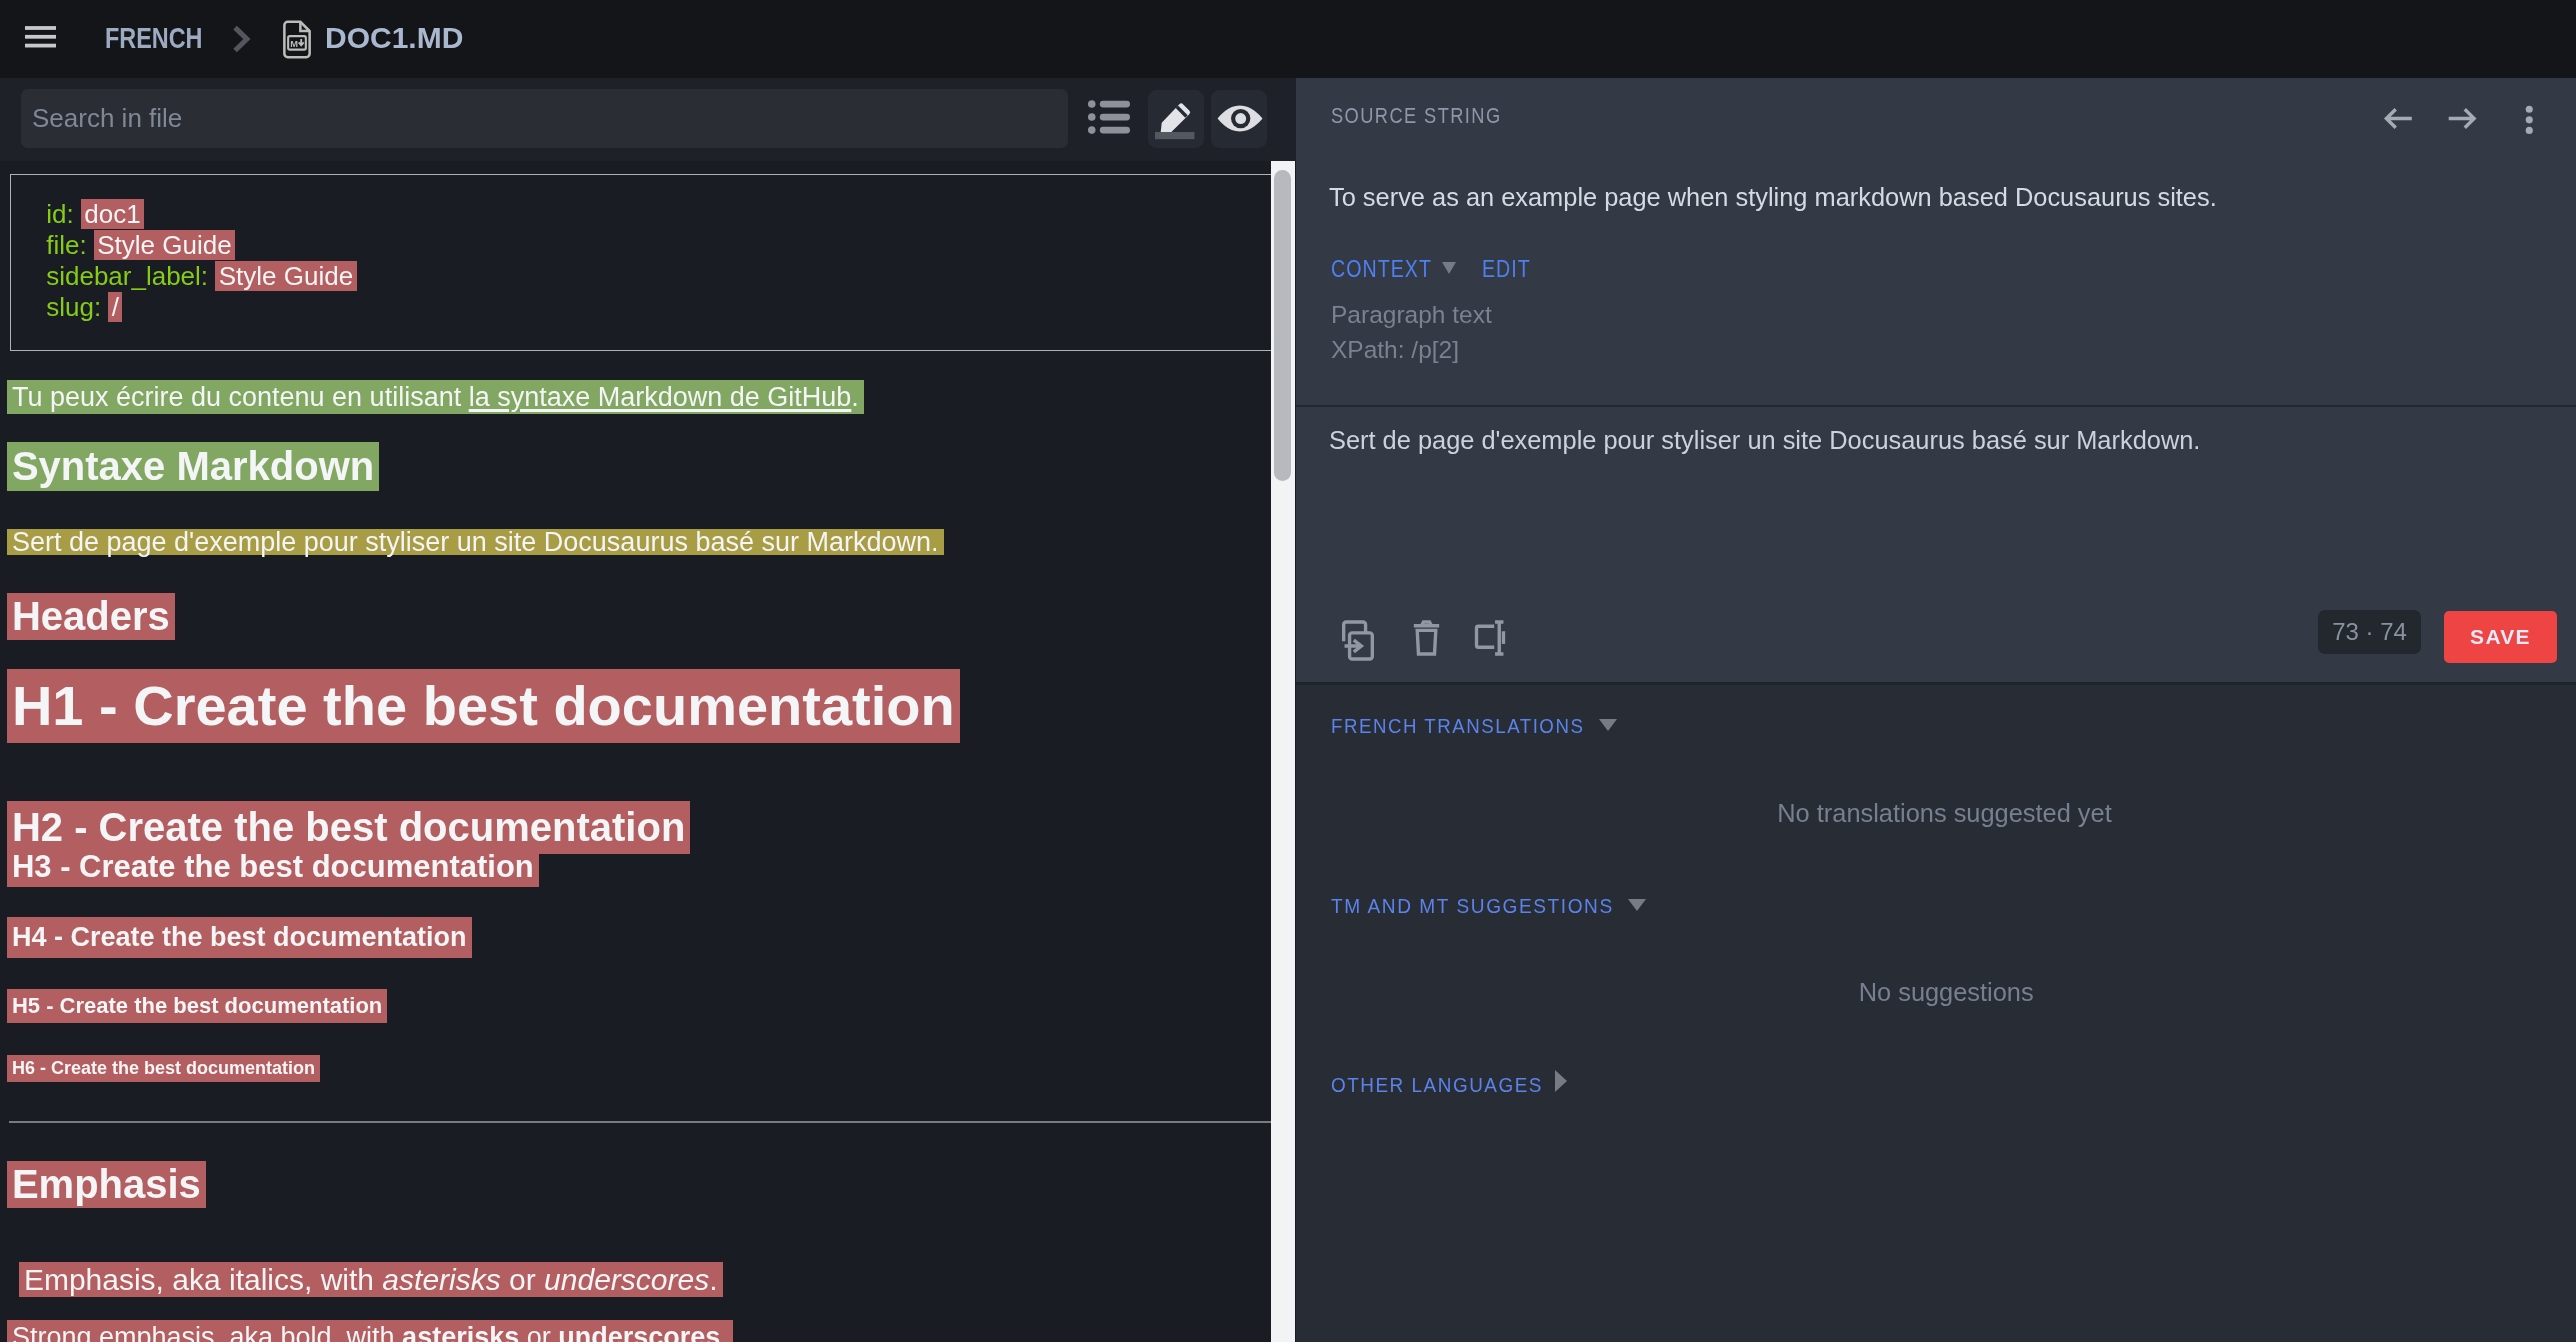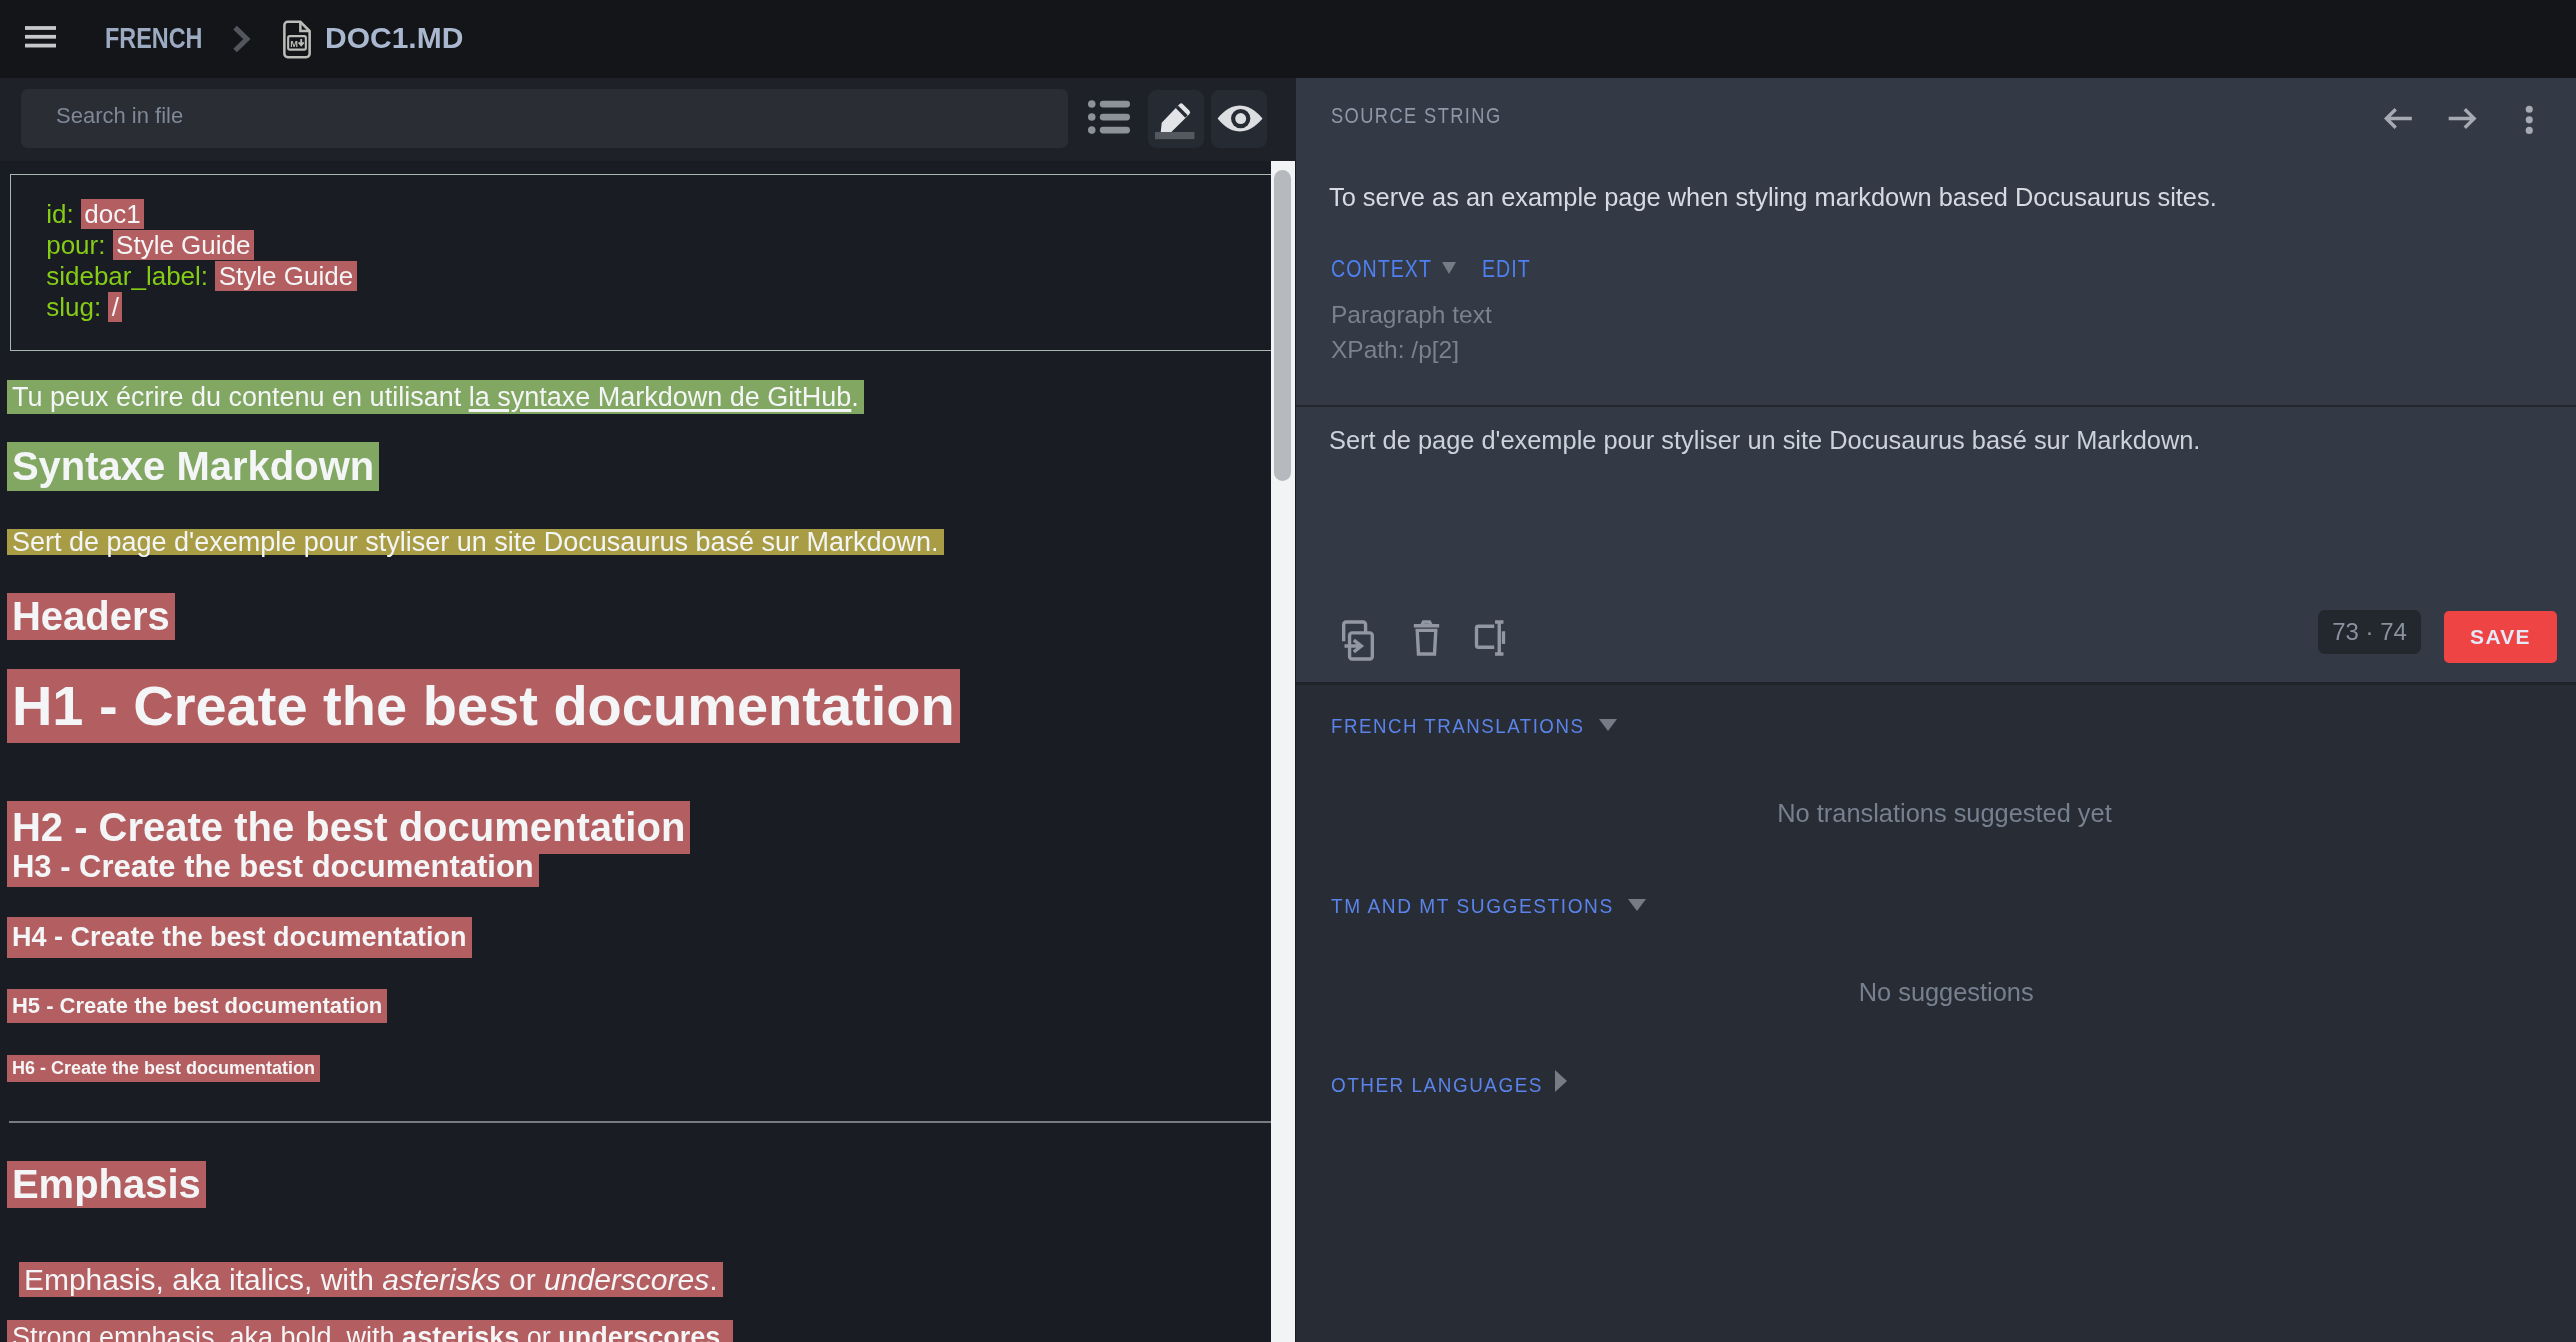--- a/index.html
+++ b/index.html
@@ -7,21 +7,21 @@
   body { font-family:"Liberation Sans", sans-serif; background:#191c22; position:relative; }
   .abs { position:absolute; }
 
   
   #topbar { position:absolute; left:0; top:0; width:2576px; height:78px; background:#131519; }
   .crumb { color:#9dabc2; font-weight:bold; font-size:30px; line-height:30px; transform-origin:left top; }
 
   
   #toolbar { position:absolute; left:0; top:78px; width:1296px; height:83px; background:#1e2127; }
   #searchbox { position:absolute; left:21px; top:11px; width:1047px; height:59px; background:#2a2d34; border-radius:6.8px; }
-  #searchbox span { position:absolute; left:35px; top:14.4px; font-size:22px; color:#7e8897; }
+  #searchbox span { position:absolute; left:11px; top:14.4px; font-size:26px; color:#7e8897; }
   .iconbtn { position:absolute; top:12px; width:56px; height:58px; background:#262a32; border-radius:8.5px; }
 
   
   #doc { position:absolute; left:0; top:161px; width:1296px; height:1181px; background:#191c22; }
   .hl { display:inline-block; padding:0 5.1px; }
   .red { background:#b35e60; }
   .green { background:#82a762; }
   .olive { background:#a89c44; }
   .doctext { position:absolute; left:6.8px; color:#f4f5f6; white-space:nowrap; }
   .b { font-weight:bold; }
@@ -91,21 +91,21 @@
       <path d="M34 18.5 C20 18.5 11 30 7.5 34 C11 38 20 49.5 34 49.5 C48 49.5 57.5 38 61 34 C57.5 30 48 18.5 34 18.5 Z" fill="#dcdee1"></path>
       <circle cx="35" cy="34" r="11.5" fill="#262a32"></circle>
       <circle cx="35" cy="34" r="6.5" fill="#dcdee1"></circle>
     </svg>
   </div>
 </div>
 
 <div id="doc">
   <div id="codebox">
     <div class="inner"><span class="k">id:</span> <span class="cv">doc1</span>
-<span class="k">pour:</span> <span class="cv">Style Guide</span>
+<span class="k">file:</span> <span class="cv">Style Guide</span>
 <span class="k">sidebar_label:</span> <span class="cv">Style Guide</span>
 <span class="k">slug:</span> <span class="cv">/</span></div>
   </div>
   <div class="doctext" style="top:219px; font-size:27px;"><span class="hl green" style="line-height:34px;">Tu peux écrire du contenu en utilisant <u style="text-decoration-thickness:3.4px; text-underline-offset:3.4px;">la syntaxe Markdown de GitHub</u>.</span></div>
   <div class="doctext b" style="top:281px; font-size:40px;"><span class="hl green" style="line-height:49px;">Syntaxe Markdown</span></div>
   <div class="doctext" style="top:366px; font-size:27px;"><span class="hl olive" style="line-height:26px;">Sert de page d'exemple pour styliser un site Docusaurus basé sur Markdown.</span></div>
   <div class="doctext b" style="top:432px; font-size:40px;"><span class="hl red" style="line-height:47px;">Headers</span></div>
   <div class="doctext b" style="top:508px; font-size:56px;"><span class="hl red" style="line-height:74px;">H1 - Create the best documentation</span></div>
   <div class="doctext b" style="top:640px; font-size:40px;"><span class="hl red" style="line-height:53px;">H2 - Create the best documentation</span></div>
   <div class="doctext b" style="top:685px; font-size:31px;"><span class="hl red" style="line-height:41px;">H3 - Create the best documentation</span></div>

